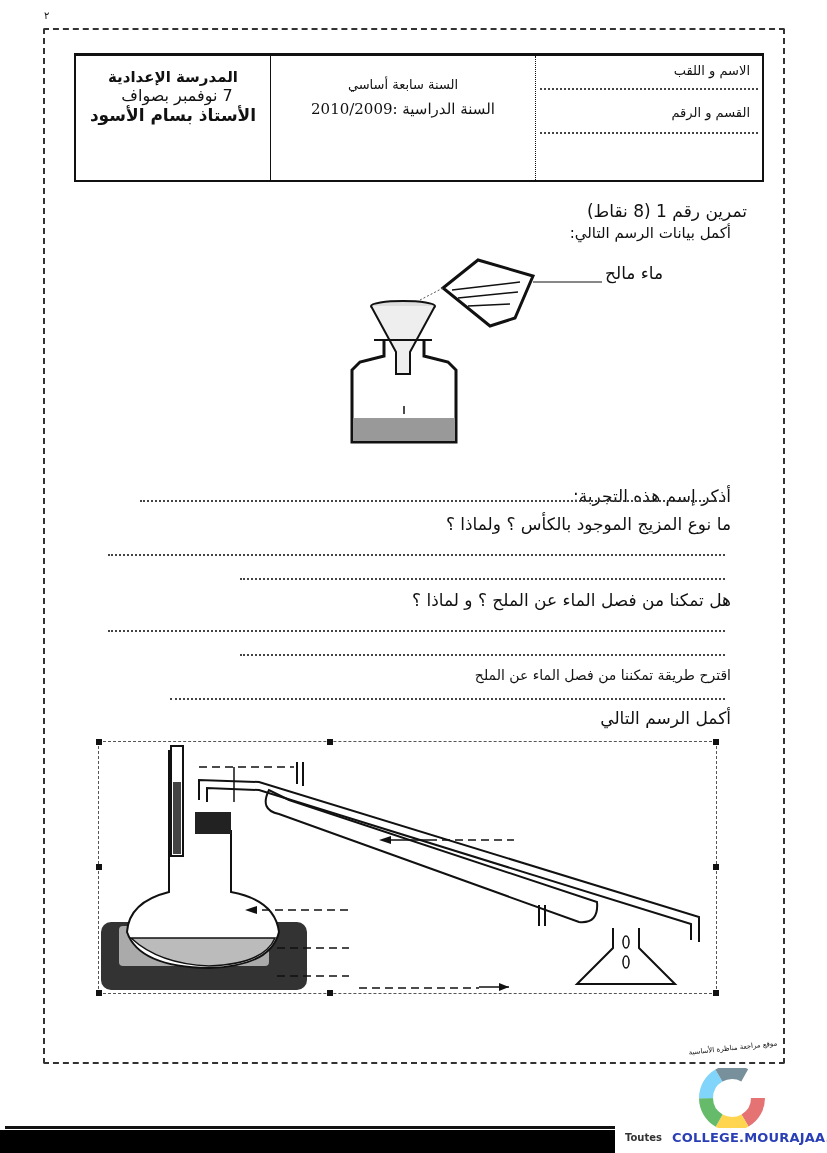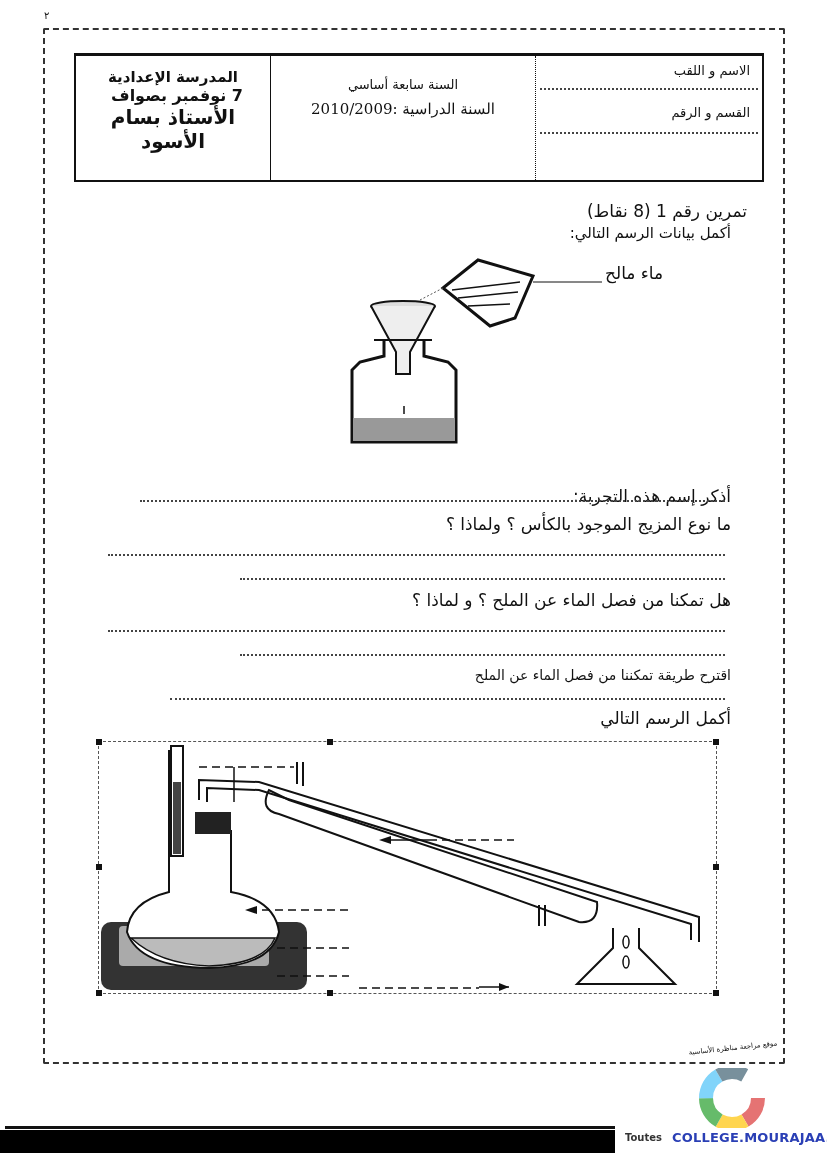--- a/index.html
+++ b/index.html
@@ -5,22 +5,22 @@
   html,body{margin:0;padding:0;background:#fff;}
   body{width:827px;height:1153px;position:relative;overflow:hidden;font-family:"DejaVu Sans",sans-serif;color:#111;}
   .page-mark{position:absolute;left:44px;top:10px;font-size:10px;}
   .outer-frame{position:absolute;left:43px;top:28px;width:738px;height:1032px;border:2px dashed #333;border-radius:2px;}
   .header-table{position:absolute;left:74px;top:53px;width:686px;height:124px;border:2px solid #111;border-top-width:3px;display:flex;direction:ltr;}
   .hcell{position:relative;height:100%;box-sizing:border-box;}
   .hcell.school{width:195px;border-right:1px solid #111;text-align:center;direction:rtl;}
   .hcell.exam{width:265px;border-right:1px dotted #111;text-align:center;direction:rtl;}
   .hcell.student{flex:1;direction:rtl;}
   .school .l1{font-size:15px;font-weight:bold;margin-top:12px;}
-  .school .l2{font-size:16px;font-weight:bold;margin-top:0px;padding-left:8px;}
-  .school .l3{font-size:20px;font-weight:bold;margin-top:0px;}
+  .school .l2{font-size:16px;font-weight:normal;margin-top:0px;padding-left:8px;}
+  .school .l3{font-size:17px;font-weight:bold;margin-top:0px;}
   .exam .l1{font-size:13px;margin-top:8px;}
   .exam .l2{font-size:13px;margin-top:21px;}
   .exam .l3{font-size:15px;margin-top:8px;font-family:"DejaVu Serif",serif;}
   .student .field{font-size:13px;padding-right:12px;height:30px;line-height:30px;}
   .student .dots{border-bottom:2px dotted #444;margin:0 4px;}
   .ex-title{position:absolute;right:80px;top:201px;font-size:17px;direction:rtl;}
   .ex-sub{position:absolute;right:96px;top:224px;font-size:15px;direction:rtl;}
   .label-salt{position:absolute;left:605px;top:263px;font-size:17px;direction:rtl;}
   .q{position:absolute;right:96px;font-size:17px;direction:rtl;}
   .q.small{font-size:14px;}

